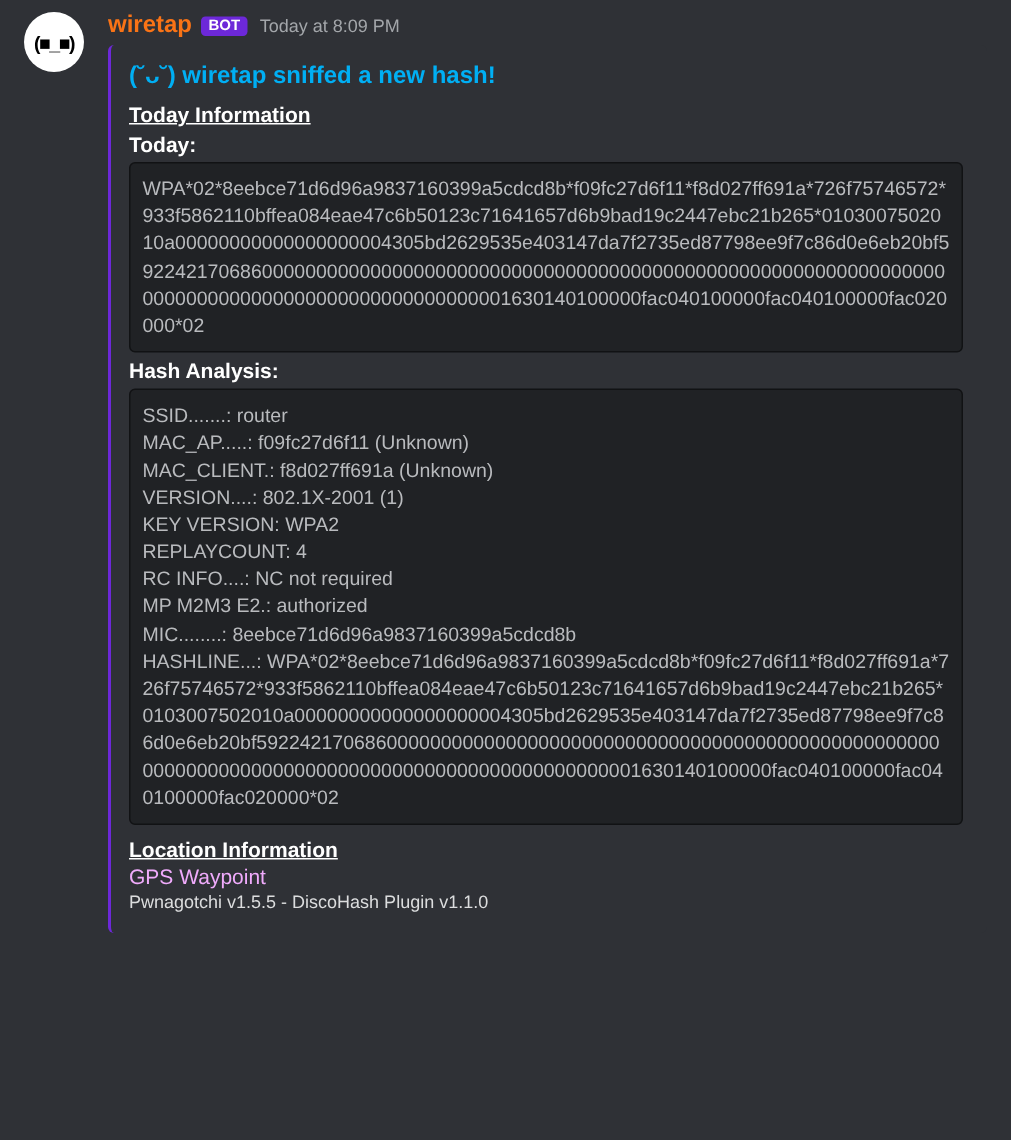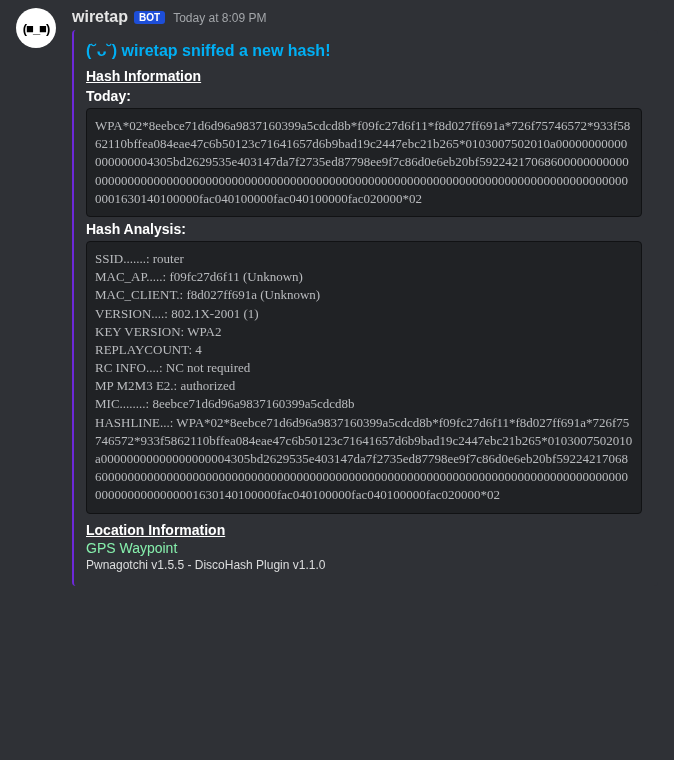--- a/index.html
+++ b/index.html
@@ -39,25 +39,25 @@
       min-width: 0;
     }
     .message-header {
       display: flex;
       align-items: baseline;
       margin-bottom: 4px;
     }
     .username {
       font-size: 16px;
       font-weight: 600;
-      color: #e5e5e5;
+      color: #f97316;
       margin-right: 6px;
     }
     .bot-tag {
-      background-color: #1d4ed8;
+      background-color: #6d28d9;
       color: #ffffff;
       font-size: 10px;
       font-weight: 600;
       padding: 1px 5px;
       border-radius: 3px;
       margin-right: 8px;
       text-transform: uppercase;
       vertical-align: middle;
       position: relative;
       top: -1px;
@@ -88,30 +88,30 @@
       margin-top: 8px;
     }
     .field-name.underline {
       text-decoration: underline;
     }
     .field-value {
       font-size: 14px;
       color: #dcddde;
     }
     .field-value.link {
-      color: #86efac;
+      color: #f0abfc;
     }
     .code-block {
       background-color: #202225;
       border: 1px solid #111214;
       border-radius: 4px;
       padding: 8px;
       margin-top: 4px;
       margin-bottom: 4px;
-      font-family: Liberation Serif, serif;
+      font-family: Liberation Sans, sans-serif;
       font-size: 13px;
       color: #b9bbbe;
       white-space: pre-wrap;
       word-break: break-all;
       line-height: 1.4;
     }
     .footer {
       font-size: 12px;
       color: #dcddde;
       line-height: 1.5;
@@ -137,21 +137,21 @@
   <div class="message-content">
     <div class="message-header">
       <span class="username">wiretap</span>
       <span class="bot-tag">BOT</span>
       <span class="timestamp">Today at 8:09 PM</span>
     </div>
 
     <div class="embed">
       <div class="embed-title">(˘ᴗ˘) wiretap sniffed a new hash!</div>
 
-      <div class="field-name underline">Hash Information</div>
+      <div class="field-name underline">Today Information</div>
 
       <div class="sub-label">Today:</div>
       <div class="code-block">WPA*02*8eebce71d6d96a9837160399a5cdcd8b*f09fc27d6f11*f8d027ff691a*726f75746572*933f5862110bffea084eae47c6b50123c71641657d6b9bad19c2447ebc21b265*0103007502010a00000000000000000004305bd2629535e403147da7f2735ed87798ee9f7c86d0e6eb20bf5922421706860000000000000000000000000000000000000000000000000000000000000000000000000000000000000000000000001630140100000fac040100000fac040100000fac020000*02</div>
 
       <div class="sub-label">Hash Analysis:</div>
       <div class="code-block">SSID.......: router
 MAC_AP.....: f09fc27d6f11 (Unknown)
 MAC_CLIENT.: f8d027ff691a (Unknown)
 VERSION....: 802.1X-2001 (1)
 KEY VERSION: WPA2

